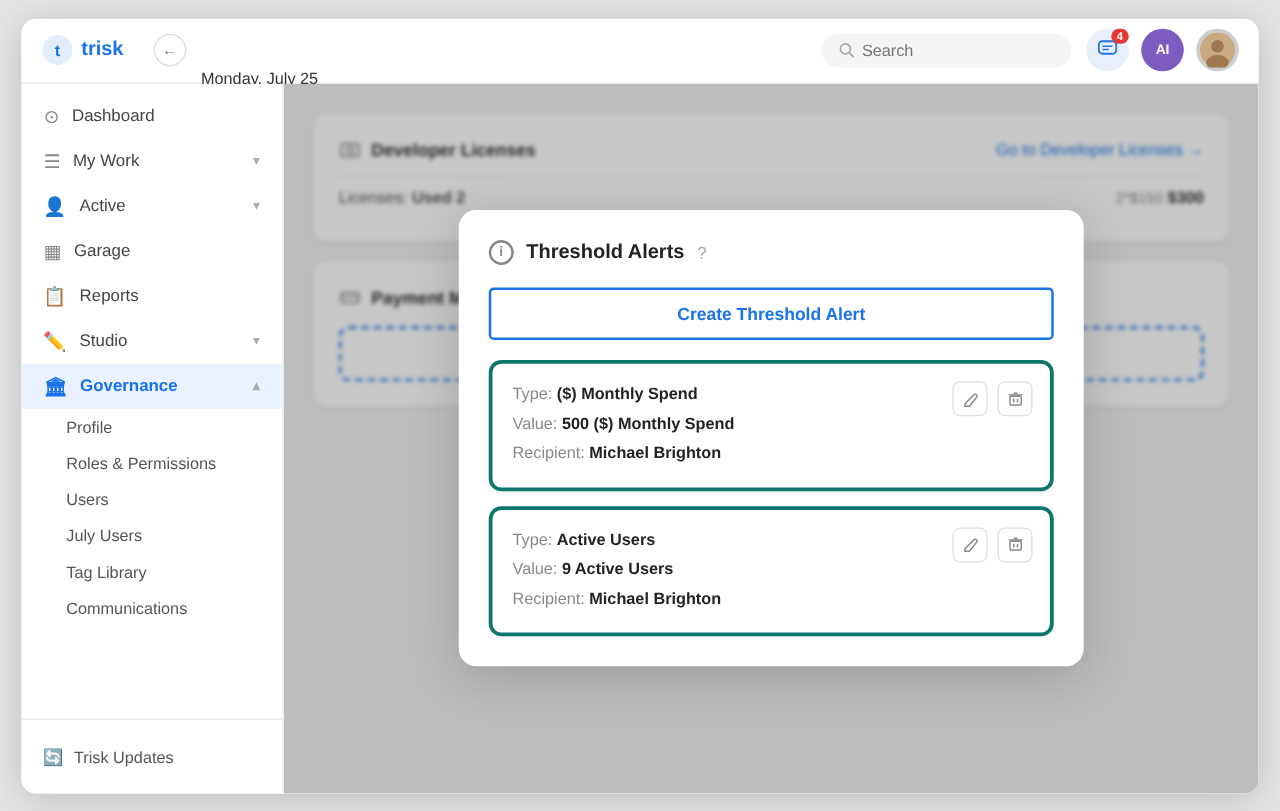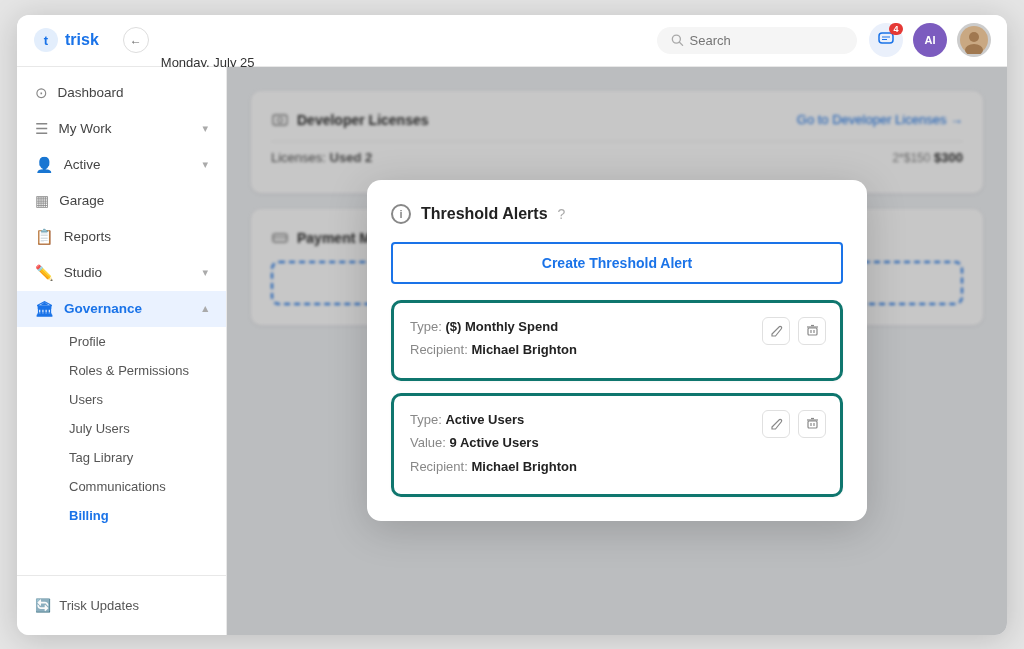--- a/index.html
+++ b/index.html
@@ -154,21 +154,21 @@
     }
     .sidebar-item.active {
       background: #eaf2ff;
       color: #1a73e8;
       font-weight: 600;
     }
     .sidebar-item .icon { font-size: 15px; color: #888; }
     .sidebar-item.active .icon { color: #1a73e8; }
     .sidebar-item .chevron { margin-left: auto; font-size: 11px; color: #aaa; }
     .sidebar-sub {
-      padding-left: 52px;
+      padding-left: 36px;
     }
     .sidebar-sub-item {
       padding: 7px 18px 7px 0;
       font-size: 13px;
       color: #555;
       cursor: pointer;
     }
     .sidebar-sub-item.active-sub {
       color: #1a73e8;
       font-weight: 600;
@@ -444,21 +444,20 @@
         <span>Governance</span>
         <span class="chevron">▴</span>
       </div>
       <div class="sidebar-sub">
         <div class="sidebar-sub-item">Profile</div>
         <div class="sidebar-sub-item">Roles &amp; Permissions</div>
         <div class="sidebar-sub-item">Users</div>
         <div class="sidebar-sub-item">July Users</div>
         <div class="sidebar-sub-item">Tag Library</div>
         <div class="sidebar-sub-item">Communications</div>
-        <div class="sidebar-sub-item active-sub">Billing</div>
       </div>
       <div class="sidebar-bottom">
         <div class="trisk-updates">
           <span>🔄</span>
           <span>Trisk Updates</span>
         </div>
       </div>
     </div>
 
     <div class="content">
@@ -541,20 +540,24 @@
                   <line x1="8" y1="6" x2="8" y2="9" stroke="#888" stroke-width="1.2"></line>
                   <line x1="5" y1="1.5" x2="8" y2="1.5" stroke="#888" stroke-width="1.2"></line>
                 </svg>
               </button>
             </div>
             <div class="alert-row">
               <span class="label">Type:</span>
               <span class="value">($) Monthly Spend</span>
             </div>
             <div class="alert-row">
+              <span class="label">Value:</span>
+              <span class="value">500 ($) Monthly Spend</span>
+            </div>
+            <div class="alert-row">
               <span class="label">Recipient:</span>
               <span class="value">Michael Brighton</span>
             </div>
           </div>
 
           
           <div class="alert-card">
             <div class="alert-actions">
               <button class="alert-action-btn">
                 <svg width="13" height="13" viewBox="0 0 13 13" fill="none">

